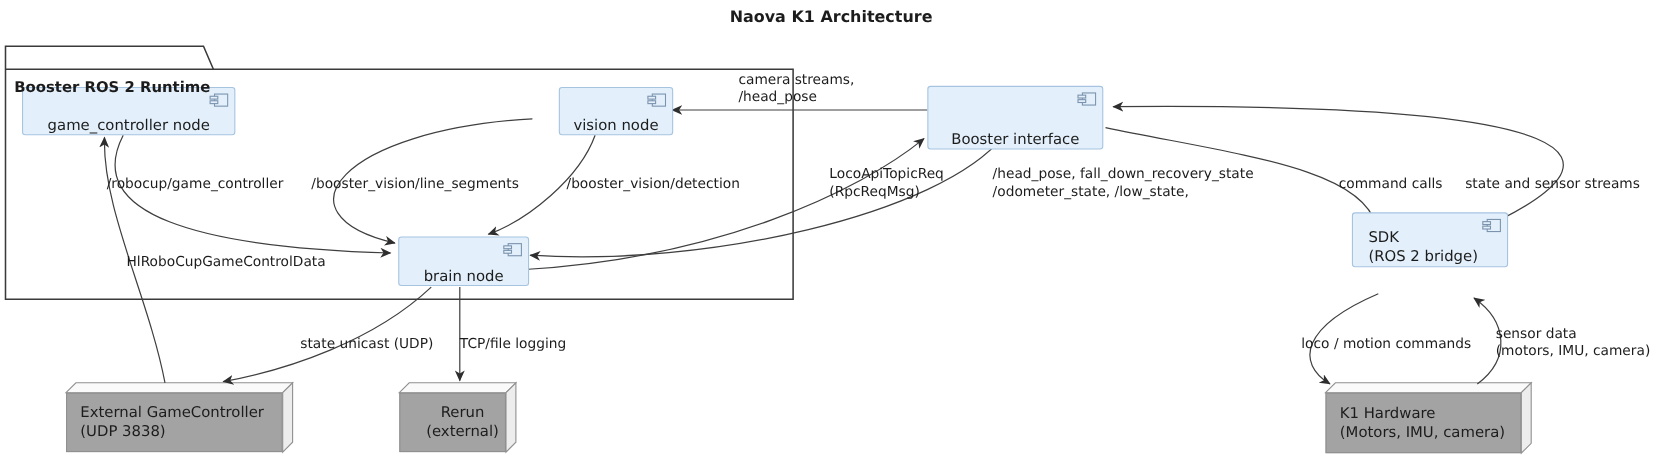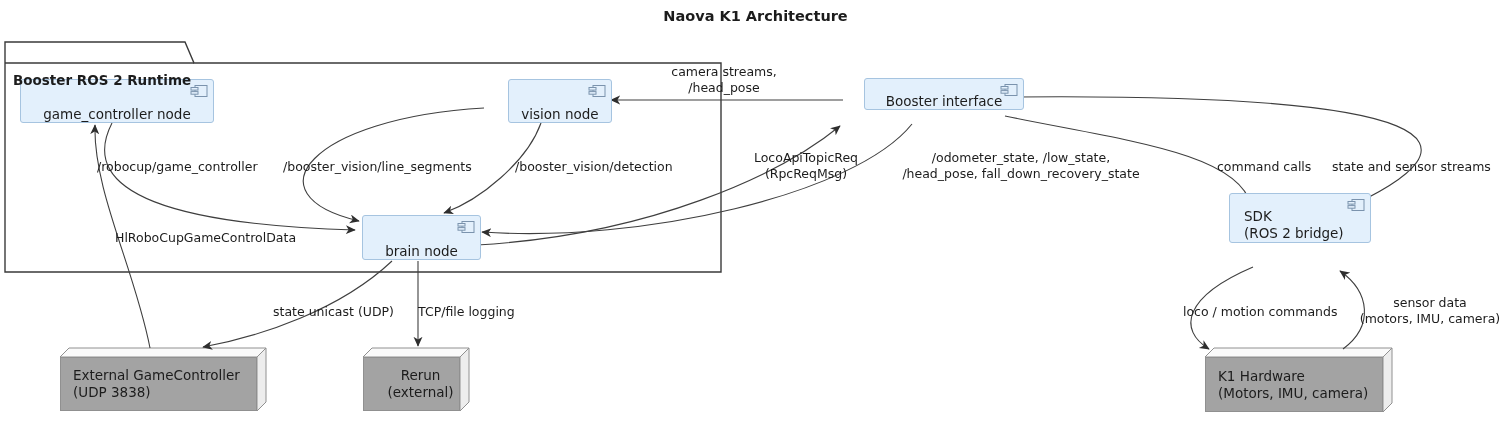--- a/index.html
+++ b/index.html
@@ -25,21 +25,21 @@
   .comp-icon{position:absolute;top:4px;right:5px;}
   .node3d{
     position:absolute;z-index:2;background:#a3a3a3;border:1px solid #909090;
     display:flex;flex-direction:column;justify-content:center;padding-left:12px;
     font-size:13.5px;box-sizing:border-box;white-space:nowrap;
   }
   .node3d span{display:block;line-height:17px;}
   .edge-label{
     position:absolute;z-index:3;font-size:12.5px;white-space:nowrap;line-height:16px;
   }
-  .edge-label.centered{transform:translateX(-50%);text-align:center;}
+  .edge-label.centered{transform:translateX(-50%);}
 </style>
 </head>
 <body>
 
 <div id="canvas">
 
   <svg id="edge-layer" width="1511" height="429" viewBox="0 0 1511 429">
     <defs>
       <marker id="arr" markerWidth="12" markerHeight="10" refX="9.2" refY="4.5" orient="auto" markerUnits="userSpaceOnUse">
         <path d="M0,0 L10,4.5 L0,9 L2.8,4.5 Z" fill="#2e2e2e"></path>
@@ -91,21 +91,21 @@
 
   <div class="component" style="left:508px;top:79px;width:104px;height:44px;">
     <svg class="comp-icon" width="18" height="14" viewBox="0 0 18 14">
         <rect x="5" y="1.5" width="12" height="11" fill="none" stroke="#7b93ad"></rect>
         <rect x="1" y="3.5" width="7" height="2.6" fill="#e3f0fc" stroke="#7b93ad"></rect>
         <rect x="1" y="7.6" width="7" height="2.6" fill="#e3f0fc" stroke="#7b93ad"></rect>
       </svg>
     <span>vision node</span>
   </div>
 
-  <div class="component" style="left:864px;top:78px;width:160px;height:32px;">
+  <div class="component" style="left:843px;top:78px;width:160px;height:58px;">
     <svg class="comp-icon" width="18" height="14" viewBox="0 0 18 14">
         <rect x="5" y="1.5" width="12" height="11" fill="none" stroke="#7b93ad"></rect>
         <rect x="1" y="3.5" width="7" height="2.6" fill="#e3f0fc" stroke="#7b93ad"></rect>
         <rect x="1" y="7.6" width="7" height="2.6" fill="#e3f0fc" stroke="#7b93ad"></rect>
       </svg>
     <span>Booster interface</span>
   </div>
 
   <div class="component" style="left:362px;top:215px;width:119px;height:45px;">
     <svg class="comp-icon" width="18" height="14" viewBox="0 0 18 14">
@@ -153,22 +153,22 @@
   <div class="edge-label" style="left:283px;top:159px;">/booster_vision/line_segments</div>
 
   <div class="edge-label" style="left:515px;top:159px;">/booster_vision/detection</div>
 
   <div class="edge-label centered" style="left:806px;top:150px;">
     <span style="display:block">LocoApiTopicReq</span>
     <span style="display:block">(RpcReqMsg)</span>
   </div>
 
   <div class="edge-label centered" style="left:1021px;top:150px;">
+    <span style="display:block">/head_pose, fall_down_recovery_state</span>
     <span style="display:block">/odometer_state, /low_state,</span>
-    <span style="display:block">/head_pose, fall_down_recovery_state</span>
   </div>
 
   <div class="edge-label" style="left:1217px;top:159px;">command calls</div>
 
   <div class="edge-label" style="left:1332px;top:159px;">state and sensor streams</div>
 
   <div class="edge-label" style="left:115px;top:230px;">HlRoboCupGameControlData</div>
 
   <div class="edge-label" style="left:273px;top:304px;">state unicast (UDP)</div>
 

